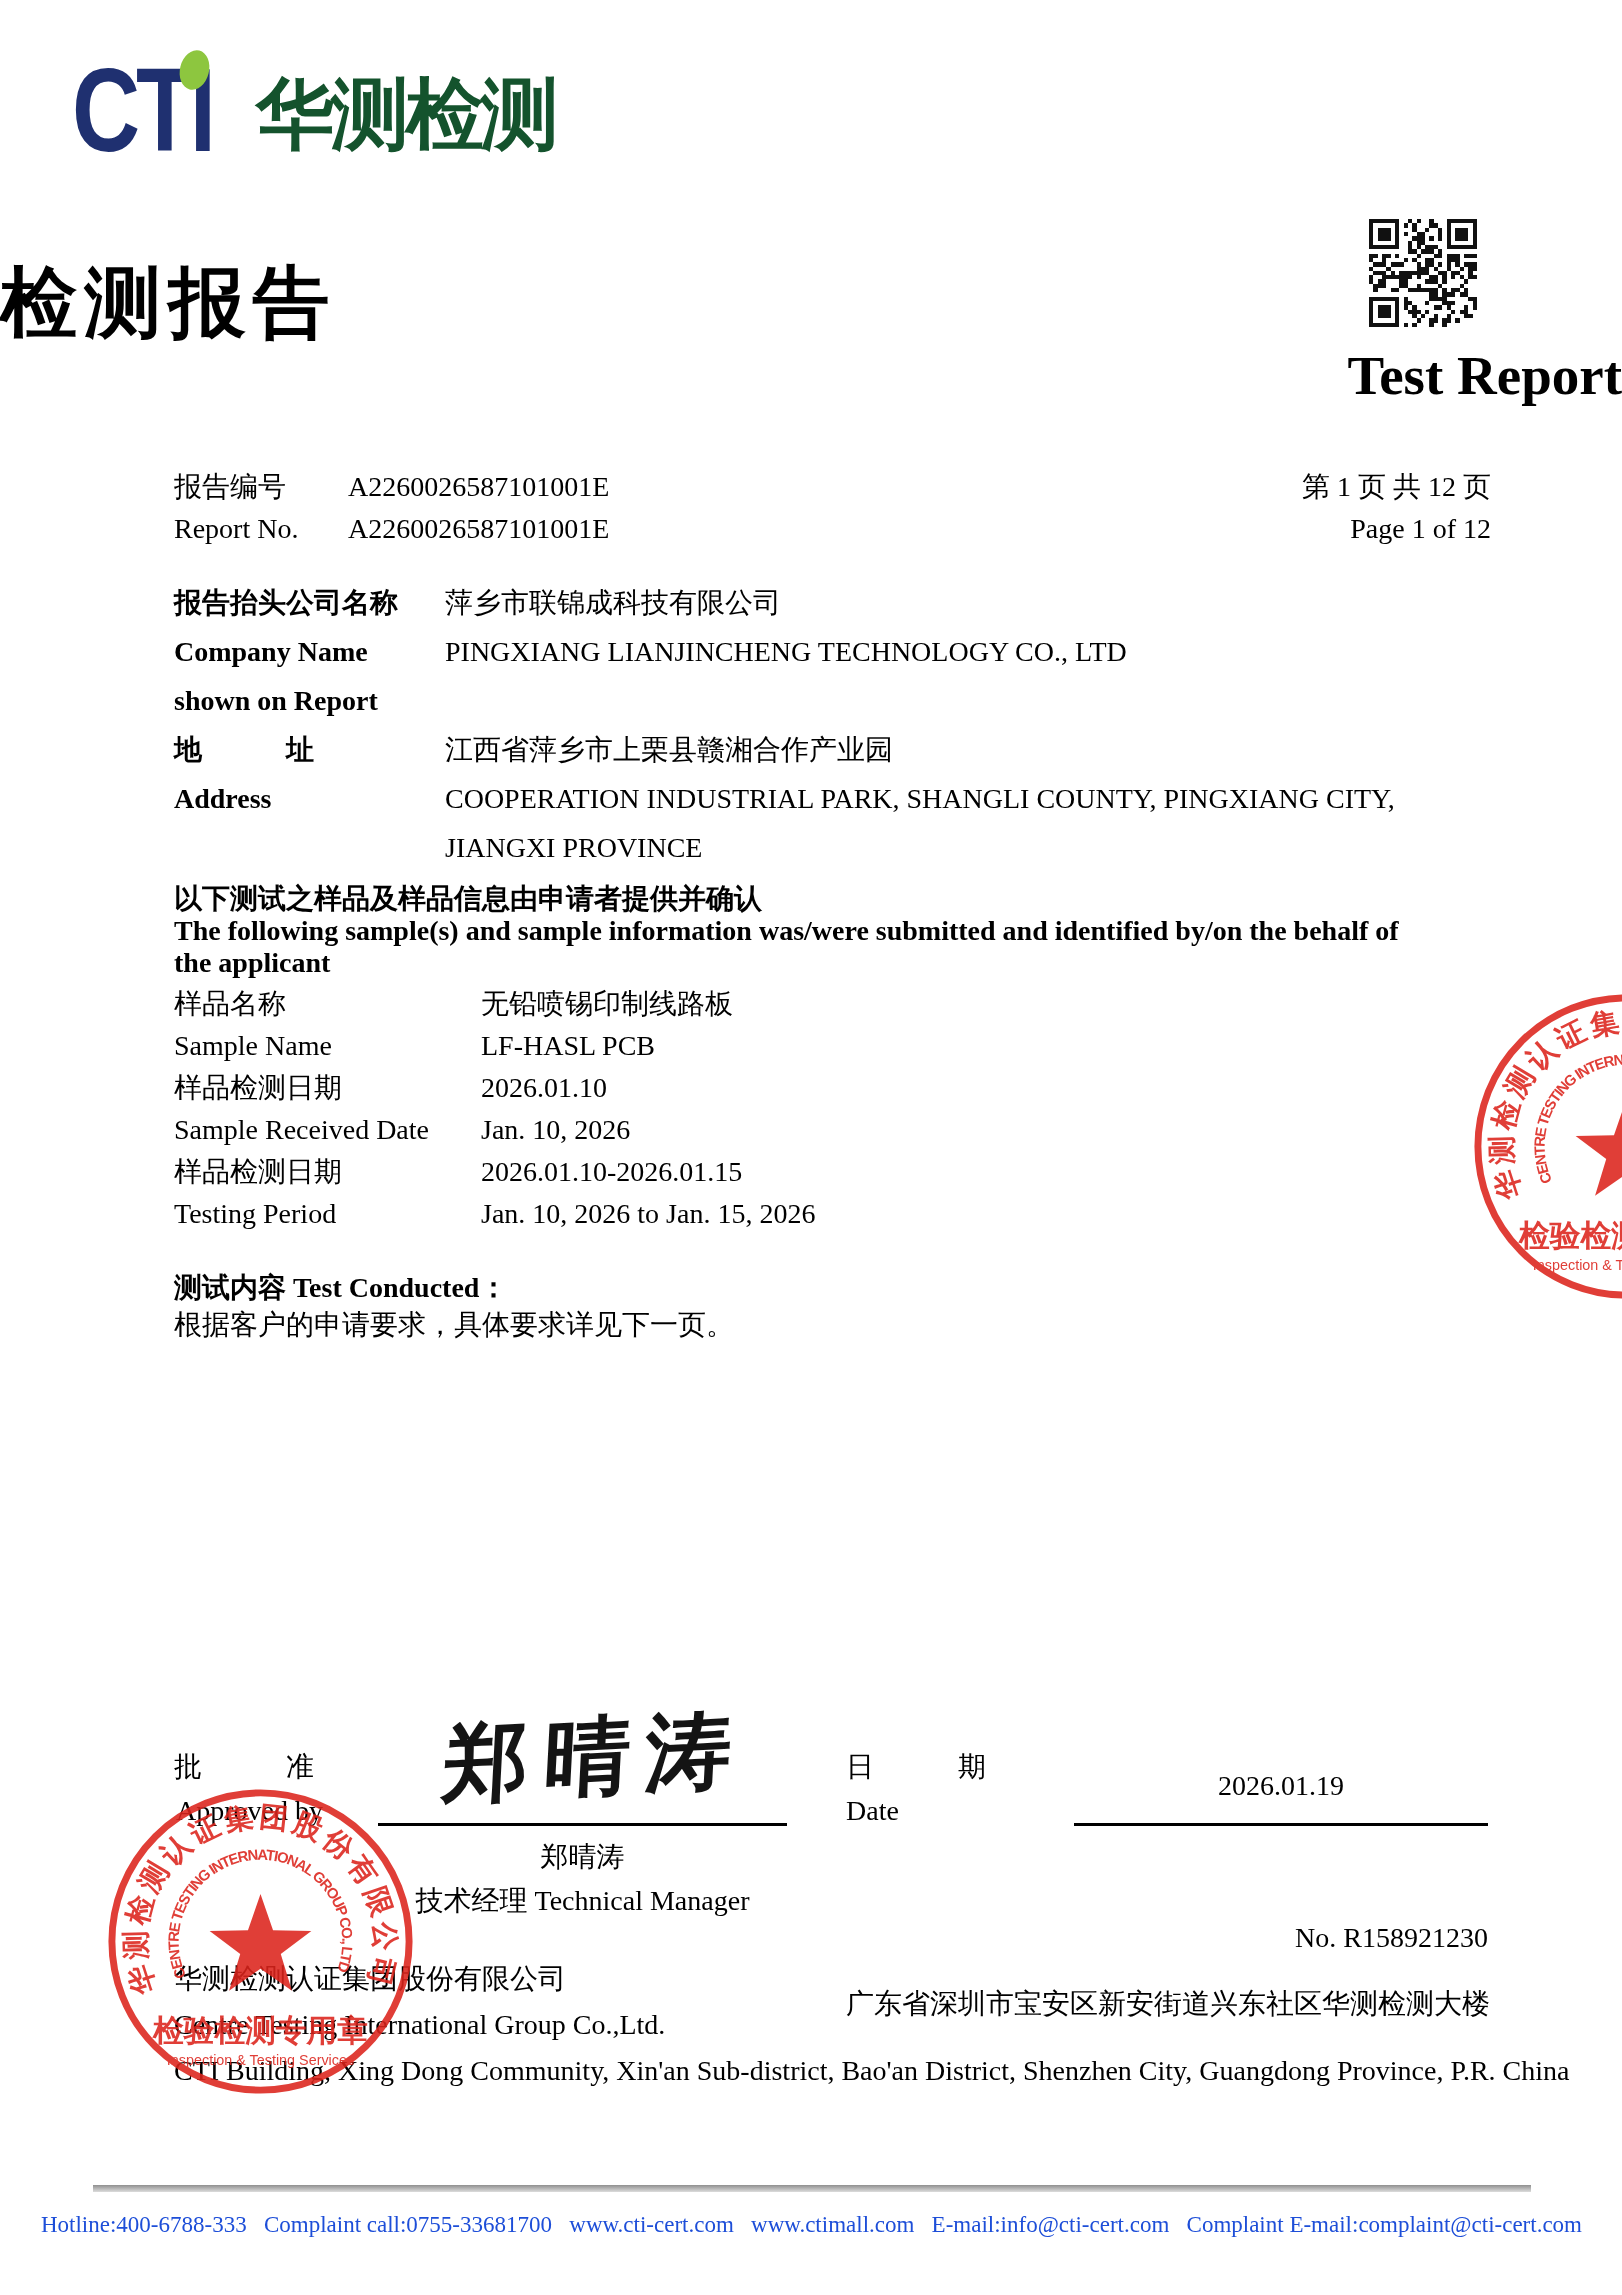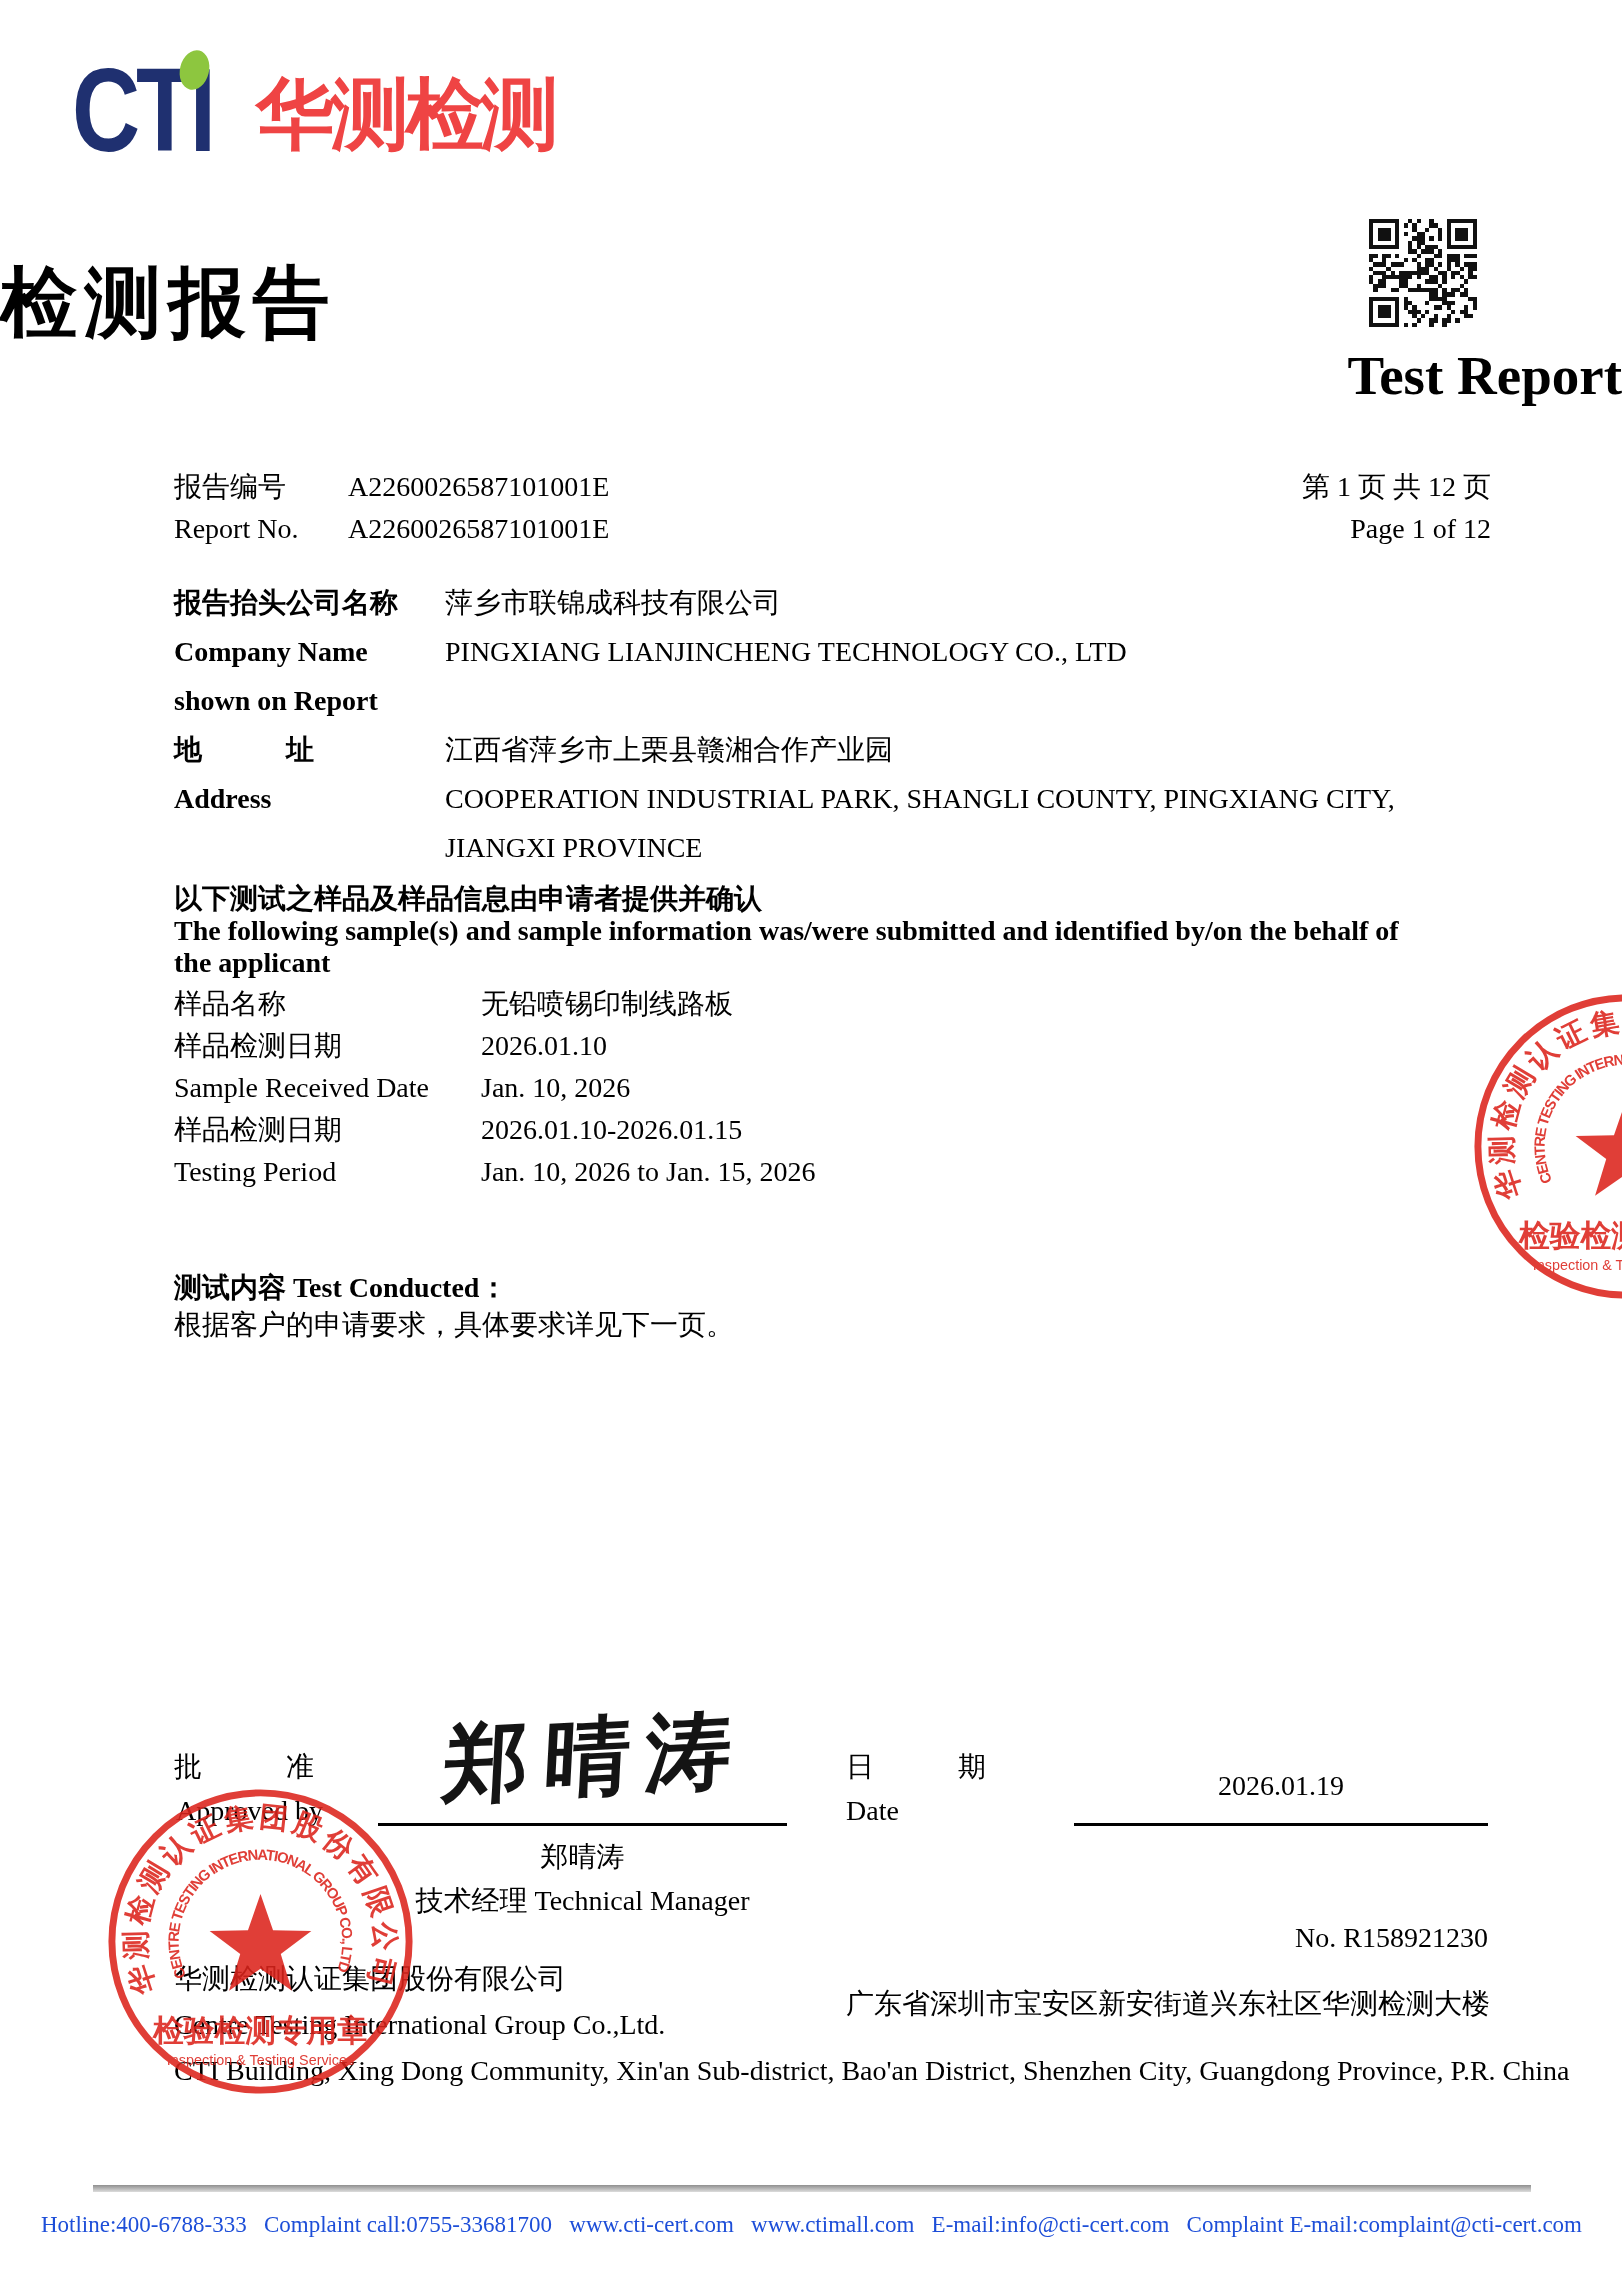--- a/index.html
+++ b/index.html
@@ -22,21 +22,21 @@
     transform:scaleX(.80);transform-origin:left top;
     display:inline-block;
   }
   .logo-dot{
     width:29px;height:40px;border-radius:50%;
     background:#8dc63f;transform:rotate(14deg);
   }
   .logo-cn{
     font-family:"DejaVu Sans","Liberation Sans",sans-serif;
     font-weight:700;font-size:78px;line-height:82px;
-    color:#ef4444;letter-spacing:-3.1px;
+    color:#14532d;letter-spacing:-3.1px;
   }
 
   
   .title-cn{width:1623px;text-align:left;font-size:77px;font-weight:bold;letter-spacing:7.2px;}
   .title-en{width:1622px;text-align:right;font-size:55px;font-weight:bold;}
 
   .t{font-size:28px;line-height:42px;}
   .row{display:flex;}
   .lbl-340{display:inline-block;width:174px;flex:none;}
   .lbl-530{display:inline-block;width:271px;flex:none;font-weight:bold;}
@@ -340,20 +340,24 @@
     <div>The following sample(s) and sample information was/were submitted and identified by/on the behalf of</div>
     <div>the applicant</div>
   </div>
 
   <div class="abs t" style="left:174px;top:983px;">
     <div class="row">
       <span class="lbl-600">样品名称</span>
       <span>无铅喷锡印制线路板</span>
     </div>
     <div class="row">
+      <span class="lbl-600">Sample Name</span>
+      <span>LF-HASL PCB</span>
+    </div>
+    <div class="row">
       <span class="lbl-600">样品检测日期</span>
       <span>2026.01.10</span>
     </div>
     <div class="row">
       <span class="lbl-600">Sample Received Date</span>
       <span>Jan. 10, 2026</span>
     </div>
     <div class="row">
       <span class="lbl-600">样品检测日期</span>
       <span>2026.01.10-2026.01.15</span>

